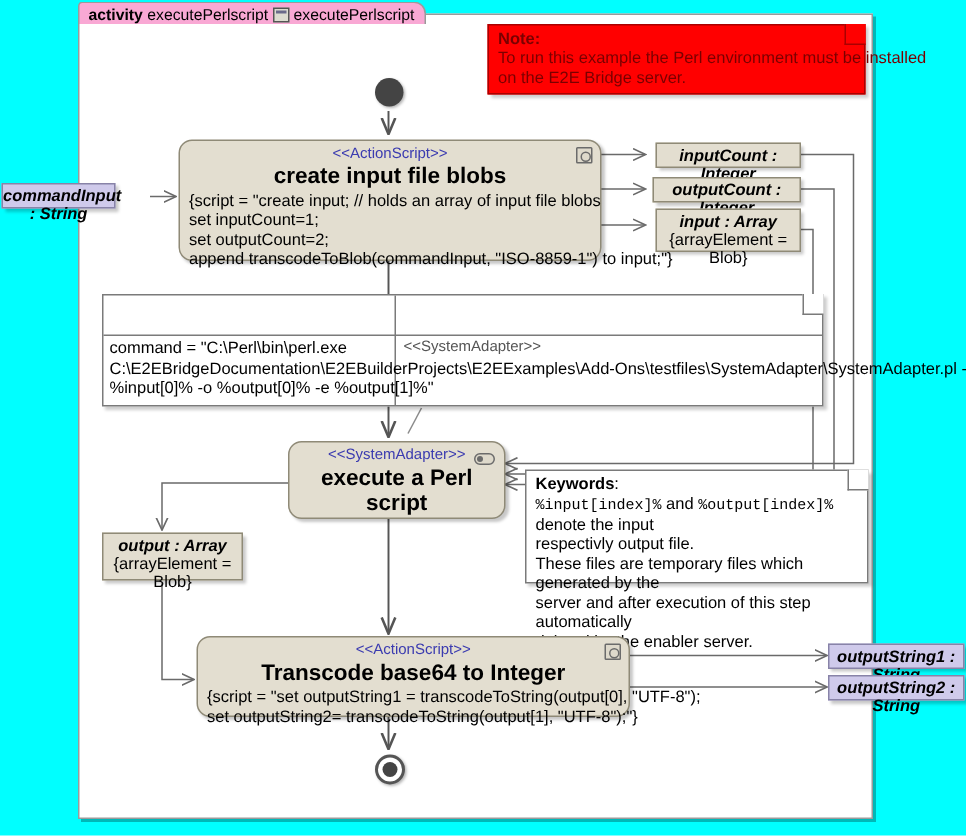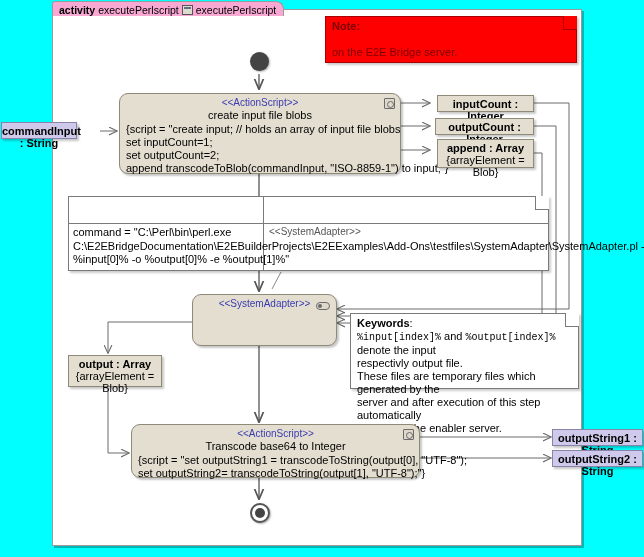--- a/index.html
+++ b/index.html
@@ -62,22 +62,22 @@
   }
   .stereo{
     color:#3b3bb0;
     text-align:center;
     font-size:10px;
     padding-top:3px;
     letter-spacing:0px;
   }
   .nodetitle{
     text-align:center;
-    font-weight:normal;
-    font-size:11px;
+    font-weight:bold;
+    font-size:15px;
     padding-top:1px;
     padding-bottom:2px;
   }
   .body-txt{
     font-size:11px;
     padding:0 5px 3px 6px;
     line-height:13px;
     white-space:pre;
   }
   .corner-ico{
@@ -107,21 +107,21 @@
   .pin{
     position:absolute;
     background:#e3ded0;
     border:1px solid #8f8a77;
     box-shadow:2px 2px 2px rgba(0,0,0,.22);
     box-sizing:border-box;
     text-align:center;
     font-size:11px;
     z-index:4;
   }
-  .pin .p1{font-weight:bold;padding-top:2px;}
+  .pin .p1{font-weight:bold;padding-top:2px;font-style:italic;}
   .pin .p2{padding-top:0px;padding-bottom:2px;}
   .pin.param{
     background:#cfcaeb;
     border:1px solid #8883a8;
   }
 
   
   .note{
     position:absolute;
     background:#ffffff;
@@ -227,21 +227,21 @@
       <path d="M420,458 L551,458" marker-end="url(#ah)"></path>
 
       <path d="M259,478 L259,499" stroke="#555" stroke-width="1.3" marker-end="url(#ahs)"></path>
     </g>
   </svg>
 
   <div class="start" style="left:250px;top:52px;"></div>
 
   <div class="note red" style="left:325px;top:16px;width:252px;height:47px;">
     <span class="fold"></span>
-    <div class="ntxt"><b>Note:</b><br><br><span>on the E2E Bridge server.</span></div>
+    <div class="ntxt"><b>Note:</b><br><span>To run this example the Perl environment must be installed</span><br><span>on the E2E Bridge server.</span></div>
   </div>
 
   <div class="pin param" style="left:1px;top:122px;width:76px;height:17px;">
     <div class="p1">commandInput : String</div>
   </div>
 
   <div class="node" style="left:119px;top:93px;width:282px;height:81px;">
     <div class="stereo">&lt;&lt;ActionScript&gt;&gt;</div>
     <div class="nodetitle">create input file blobs</div>
     <div class="body-txt">{script = "create input; // holds an array of input file blobs
@@ -251,36 +251,37 @@
     <span class="corner-ico"></span>
   </div>
 
   <div class="pin" style="left:437px;top:95px;width:97px;height:17px;">
     <div class="p1">inputCount : Integer</div>
   </div>
   <div class="pin" style="left:435px;top:118px;width:99px;height:17px;">
     <div class="p1">outputCount : Integer</div>
   </div>
   <div class="pin" style="left:437px;top:139px;width:97px;height:29px;">
-    <div class="p1">append : Array</div>
+    <div class="p1">input : Array</div>
     <div class="p2">{arrayElement = Blob}</div>
   </div>
 
   <div class="sa-note">
     <span class="fold"></span>
     <div class="sa-sep"></div>
     <div class="sa-vsep"></div>
     <div class="sa-cmd">command = "C:\Perl\bin\perl.exe
 C:\E2EBridgeDocumentation\E2EBuilderProjects\E2EExamples\Add-Ons\testfiles\SystemAdapter\SystemAdapter.pl -i
 %input[0]% -o %output[0]% -e %output[1]%"</div>
     <div class="sa-stereo">&lt;&lt;SystemAdapter&gt;&gt;</div>
   </div>
 
   <div class="node" style="left:192px;top:294px;width:145px;height:52px;">
     <div class="stereo">&lt;&lt;SystemAdapter&gt;&gt;</div>
+    <div class="nodetitle">execute a Perl script</div>
     <span class="pill-ico"></span>
   </div>
 
   <div class="note" style="left:350px;top:313px;width:229px;height:76px;">
     <span class="fold"></span>
     <div class="ntxt" style="white-space:normal;"><b>Keywords</b><span>:</span><br><span class="mono">%input[index]%</span><span> and </span><span class="mono">%output[index]%</span><span> denote the input</span><br><span>respectivly output file.</span><br><span>These files are temporary files which generated by the</span><br><span>server and after execution of this step automatically</span><br><span>deleted by the enabler server.</span></div>
   </div>
 
   <div class="pin" style="left:68px;top:355px;width:94px;height:32px;">
     <div class="p1">output : Array</div>

